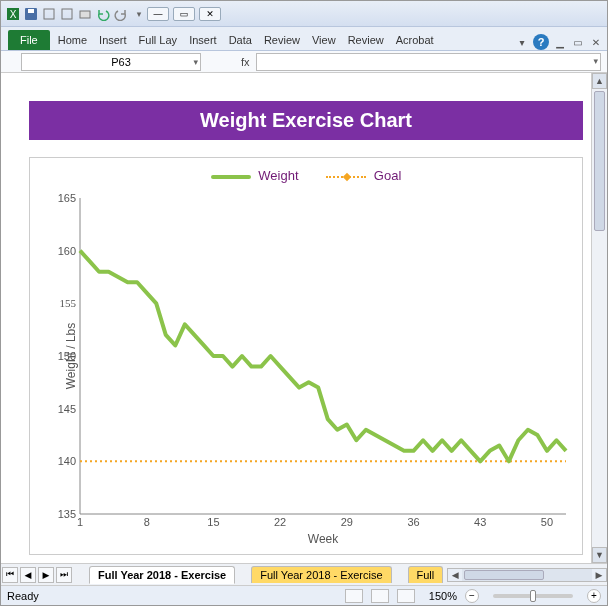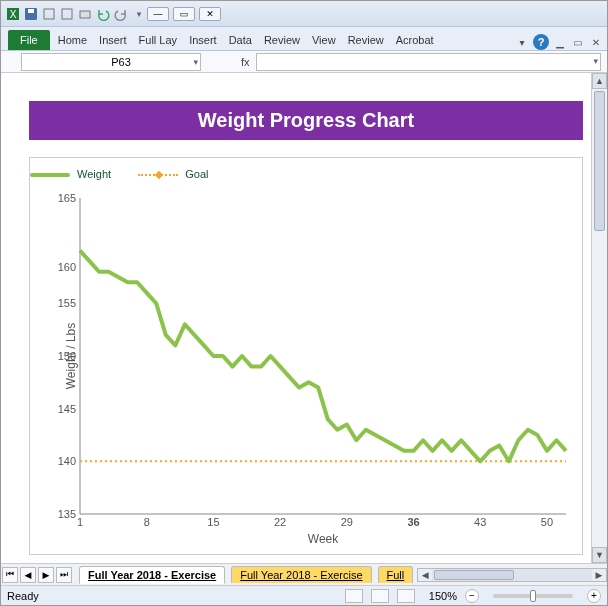--- a/index.html
+++ b/index.html
@@ -29,21 +29,21 @@
 .fxinput { flex:1; border:1px solid #bbb; background:#fff; height:18px; margin-right:6px; position:relative;}
 .fxinput .dd { position:absolute; right:2px; top:2px; font-size:9px; color:#666;}
 
 
 .sheet { position: absolute; top: 72px; left: 0; right: 16px; bottom: 42px; background: #fff; overflow: hidden;}
 .chartwrap { position: absolute; left: 28px; top: 28px; right: 8px; bottom: 8px;}
 
 .charttitlebar { background: #7b2fa3; color: #fff; text-align: center; font-weight: bold; font-size: 20px; padding: 8px 0; }
 
 .plotbox { position: absolute; top: 56px; left: 0; right: 0; bottom: 0; border: 1px solid #ccc; background: #fff;}
-.legend { padding: 10px 0 4px; font-size: 11px; color:#14532d;}
+.legend { text-align: center; padding: 10px 0 4px; font-size: 13px; color:#701a75;}
 .legline { display:inline-block; width:40px; height:4px; background:#8bc34a; border-radius:2px; vertical-align:middle; margin-right:4px;}
 .leggoal { display:inline-block; width:40px; height:0; border-top:2px dotted #f5a623; vertical-align:middle; margin:0 4px 0 24px; position:relative;}
 .leggoal::after{content:"";position:absolute;left:18px;top:-4px;width:6px;height:6px;background:#f5a623;transform:rotate(45deg);}
 .plot { position: absolute; top: 40px; left: 50px; right: 16px; bottom: 40px;}
 .ylabel { position: absolute; left: -42px; top: 50%; transform: translateY(-50%) rotate(-90deg); font-size: 12px; color:#555; white-space:nowrap;}
 .xlabel { position: absolute; left: 0; right:0; bottom: -32px; text-align:center; font-size: 12px; color:#555;}
 .yticks { position:absolute; left:-34px; top:0; bottom:0; width:30px;}
 .ytick { position:absolute; right:0; font-size:11px; color:#555; transform:translateY(-50%);}
 .xticks { position:absolute; left:0; right:0; bottom:-16px; height:14px;}
 .xtick { position:absolute; font-size:11px; color:#555; transform:translateX(-50%);}
@@ -53,21 +53,21 @@
 .goalline { stroke:#f5a623; stroke-width:2; stroke-dasharray:2 3; fill:none;}
 
 
 .vscroll { position:absolute; top:72px; right:0; width:16px; bottom:42px; background:#eef1f6; border-left:1px solid #ccc;}
 .vscroll .btn { height:16px; background:#dde4ee; border:1px solid #bbb; display:flex;align-items:center;justify-content:center;font-size:9px;color:#555;}
 .vscroll .thumb { position:absolute; top:18px; left:2px; right:2px; height:140px; background:#cfd8e6; border:1px solid #aab; border-radius:2px;}
 
 
 .tabstrip { position:absolute; left:0; right:0; bottom:20px; height:22px; background:#eef1f6; border-top:1px solid #ccc; display:flex; align-items:center; font-size:11px;}
 .tabnavbtn { width:16px; height:16px; border:1px solid #bbb; margin:0 1px; display:flex;align-items:center;justify-content:center;font-size:9px;background:#f7f9fc;}
-.sheettab { padding:2px 8px; border:1px solid #bbb; border-bottom:none; background:#ffd966; margin-left:6px; border-radius:3px 3px 0 0; white-space:nowrap;text-decoration:underline;}
+.sheettab { padding:2px 8px; border:1px solid #bbb; border-bottom:none; background:#ffd966; margin-left:16px; border-radius:3px 3px 0 0; white-space:nowrap;}
 .sheettab.active { background:#fff; font-weight:bold; border-bottom:1px solid #fff;}
 .hscroll { flex:1; margin-left:4px; height:14px; background:#dde4ee; border:1px solid #bbb; position:relative;}
 .hscroll .th { position:absolute; left:2px; top:1px; bottom:1px; width:80px; background:#cfd8e6; border:1px solid #aab; border-radius:2px;}
 .hscroll .hb { position:absolute; top:0; bottom:0; width:14px; background:#e8eef7; display:flex;align-items:center;justify-content:center;font-size:9px;color:#555;}
 .statusbar { position:absolute; left:0; right:0; bottom:0; height:20px; background:#e8eef7; border-top:1px solid #ccc; display:flex; align-items:center; font-size:11px; padding:0 6px;}
 .viewbtns { margin-left:auto; display:flex; gap:8px; align-items:center;}
 .viewbtn { width:18px; height:14px; border:1px solid #bbb; background:#f7f9fc;}
 .zoomslider { width:80px; height:4px; background:#ccc; border-radius:2px; margin:0 6px; position:relative;}
 .zoomslider .zt { position:absolute; left:50%; top:-4px; width:6px; height:12px; background:#fff; border:1px solid #888; border-radius:2px; transform:translateX(-50%);}
 .zm { width:14px;height:14px;border:1px solid #bbb;border-radius:50%;display:flex;align-items:center;justify-content:center;background:#fff;font-size:10px;}
@@ -152,47 +152,47 @@
   </div>
   <span class="fxlabel">fx</span>
   <div class="fxinput">
     <span></span>
     <span class="dd">▾</span>
   </div>
 </div>
 
 <div class="sheet">
   <div class="chartwrap">
-    <div class="charttitlebar">Weight Progress Chart</div>
+    <div class="charttitlebar">Weight Exercise Chart</div>
     <div class="plotbox">
       <div class="legend">
         <span class="legline"></span>
         <span>Weight</span>
         <span class="leggoal"></span>
         <span>Goal</span>
       </div>
       <div class="plot" id="plot">
         <div class="ylabel">Weight / Lbs</div>
         <div class="xlabel">Week</div>
         <div class="yticks" id="yticks">
             <div class="ytick" style="top: 100%;">135</div>
             <div class="ytick" style="top: 83.3333%;">140</div>
             <div class="ytick" style="top: 66.6667%;">145</div>
             <div class="ytick" style="top: 50%;">150</div>
-            <div class="ytick" style="top: 33.3333%;">155</div>
-            <div class="ytick" style="top: 16.6667%; margin-top: 16px;">160</div>
+            <div class="ytick" style="top: 33.3333%; font-family: Liberation Serif, serif;">155</div>
+            <div class="ytick" style="top: 16.6667%;">160</div>
             <div class="ytick" style="top: 0%;">165</div>
           </div>
         <div class="xticks" id="xticks">
             <div class="xtick" style="left: 0%;">1</div>
             <div class="xtick" style="left: 13.7255%;">8</div>
             <div class="xtick" style="left: 27.451%;">15</div>
             <div class="xtick" style="left: 41.1765%;">22</div>
             <div class="xtick" style="left: 54.902%;">29</div>
-            <div class="xtick" style="left: 68.6275%; font-weight: bold;">36</div>
+            <div class="xtick" style="left: 68.6275%;">36</div>
             <div class="xtick" style="left: 82.3529%;">43</div>
             <div class="xtick" style="left: 96.0784%;">50</div>
           </div>
         <svg class="plotsvg" id="plotsvg" preserveAspectRatio="none" viewBox="0 0 486 316">
           <line class="axis" x1="0" y1="0" x2="0" y2="100%"></line>
           <line class="axis" x1="0" y1="100%" x2="100%" y2="100%"></line>
           <polyline id="goalpath" class="goalline" points="0,263.3333333333333 9.529411764705882,263.3333333333333 19.058823529411764,263.3333333333333 28.588235294117645,263.3333333333333 38.11764705882353,263.3333333333333 47.64705882352941,263.3333333333333 57.17647058823529,263.3333333333333 66.70588235294119,263.3333333333333 76.23529411764706,263.3333333333333 85.76470588235294,263.3333333333333 95.29411764705883,263.3333333333333 104.82352941176471,263.3333333333333 114.35294117647058,263.3333333333333 123.88235294117646,263.3333333333333 133.41176470588238,263.3333333333333 142.94117647058823,263.3333333333333 152.47058823529412,263.3333333333333 162,263.3333333333333 171.52941176470588,263.3333333333333 181.05882352941177,263.3333333333333 190.58823529411765,263.3333333333333 200.1176470588235,263.3333333333333 209.64705882352942,263.3333333333333 219.1764705882353,263.3333333333333 228.70588235294116,263.3333333333333 238.23529411764704,263.3333333333333 247.76470588235293,263.3333333333333 257.29411764705884,263.3333333333333 266.82352941176475,263.3333333333333 276.35294117647055,263.3333333333333 285.88235294117646,263.3333333333333 295.4117647058823,263.3333333333333 304.94117647058823,263.3333333333333 314.47058823529414,263.3333333333333 324,263.3333333333333 333.5294117647059,263.3333333333333 343.05882352941177,263.3333333333333 352.5882352941176,263.3333333333333 362.11764705882354,263.3333333333333 371.6470588235294,263.3333333333333 381.1764705882353,263.3333333333333 390.7058823529412,263.3333333333333 400.235294117647,263.3333333333333 409.7647058823529,263.3333333333333 419.29411764705884,263.3333333333333 428.8235294117647,263.3333333333333 438.3529411764706,263.3333333333333 447.88235294117646,263.3333333333333 457.4117647058823,263.3333333333333 466.94117647058823,263.3333333333333 476.4705882352941,263.3333333333333 486,263.3333333333333"></polyline>
           <polyline id="weightpath" class="weightline" points="0,52.66666666666663 9.529411764705882,63.19999999999999 19.058823529411764,73.73333333333332 28.588235294117645,73.73333333333332 38.11764705882353,79 47.64705882352941,84.26666666666668 57.17647058823529,84.26666666666668 66.70588235294119,94.80000000000001 76.23529411764706,105.33333333333334 85.76470588235294,136.93333333333334 95.29411764705883,147.46666666666667 104.82352941176471,126.4 114.35294117647058,136.93333333333334 123.88235294117646,147.46666666666667 133.41176470588238,158 142.94117647058823,158 152.47058823529412,168.53333333333333 162,158 171.52941176470588,168.53333333333333 181.05882352941177,168.53333333333333 190.58823529411765,158 200.1176470588235,168.53333333333333 209.64705882352942,179.06666666666666 219.1764705882353,189.6 228.70588235294116,184.33333333333331 238.23529411764704,189.6 247.76470588235293,221.2 257.29411764705884,231.73333333333335 266.82352941176475,226.46666666666667 276.35294117647055,242.26666666666665 285.88235294117646,231.73333333333335 295.4117647058823,237 304.94117647058823,242.26666666666665 314.47058823529414,247.53333333333333 324,252.8 333.5294117647059,252.8 343.05882352941177,242.26666666666665 352.5882352941176,252.8 362.11764705882354,242.26666666666665 371.6470588235294,252.8 381.1764705882353,242.26666666666665 390.7058823529412,252.8 400.235294117647,263.3333333333333 409.7647058823529,252.8 419.29411764705884,247.53333333333333 428.8235294117647,263.3333333333333 438.3529411764706,242.26666666666665 447.88235294117646,231.73333333333335 457.4117647058823,237 466.94117647058823,252.8 476.4705882352941,242.26666666666665 486,252.8"></polyline>
         </svg>
       </div>

